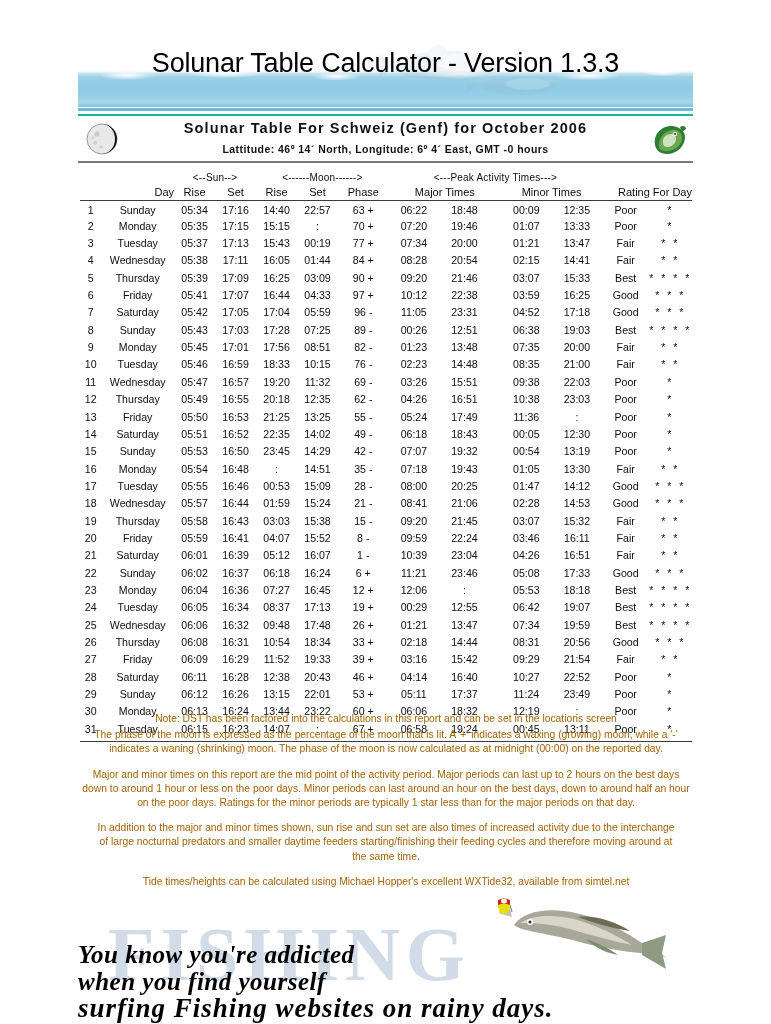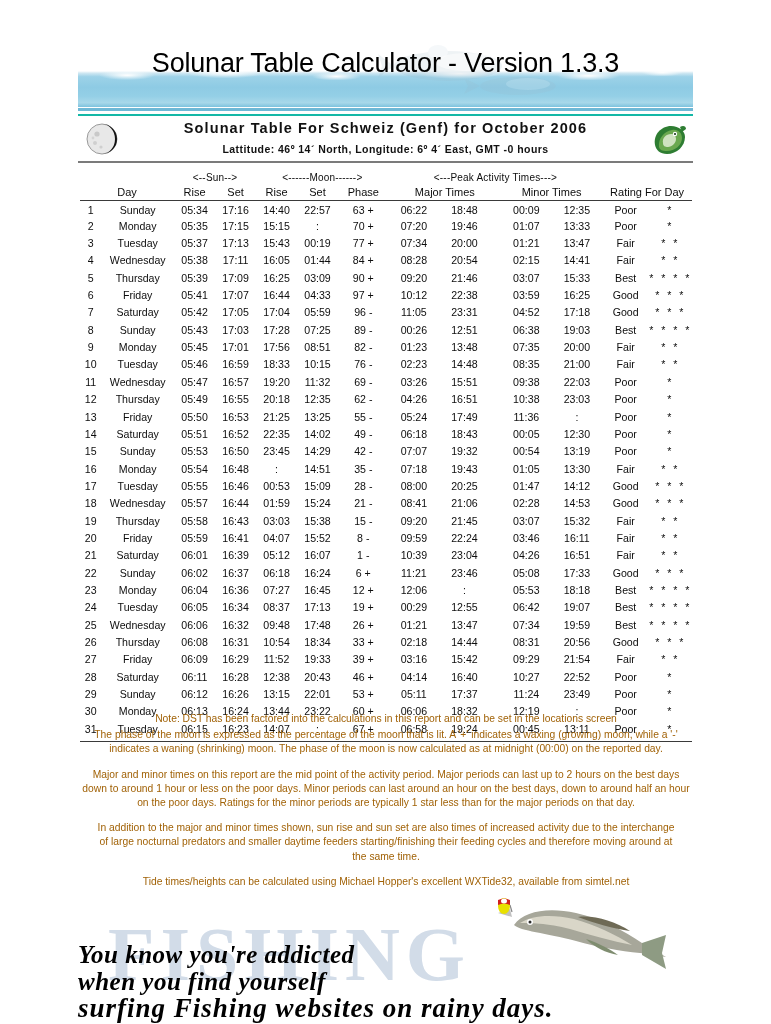--- a/index.html
+++ b/index.html
@@ -130,21 +130,21 @@
     text-align: center;
   }
   tr.hdr-row th {
     font-size: 11px;
     height: 16px;
     vertical-align: bottom;
     padding-bottom: 2px;
     border-bottom: 1.6px solid #3a3a3a;
     text-align: center;
   }
-  tr.hdr-row th.l { text-align: center; }
+  tr.hdr-row th.l { text-align: right; }
   tr.data-row td {
     height: 17.35px;
     vertical-align: middle;
     text-align: center;
     font-size: 10.6px;
   }
   tr.data-row:first-child td { padding-top: 3px; }
   td.c-num { text-align: right; width: 22px; padding-right: 6px; }
   td.c-dow { text-align: left; width: 74px; }
   td.c-t   { width: 42px; text-align: center; }

